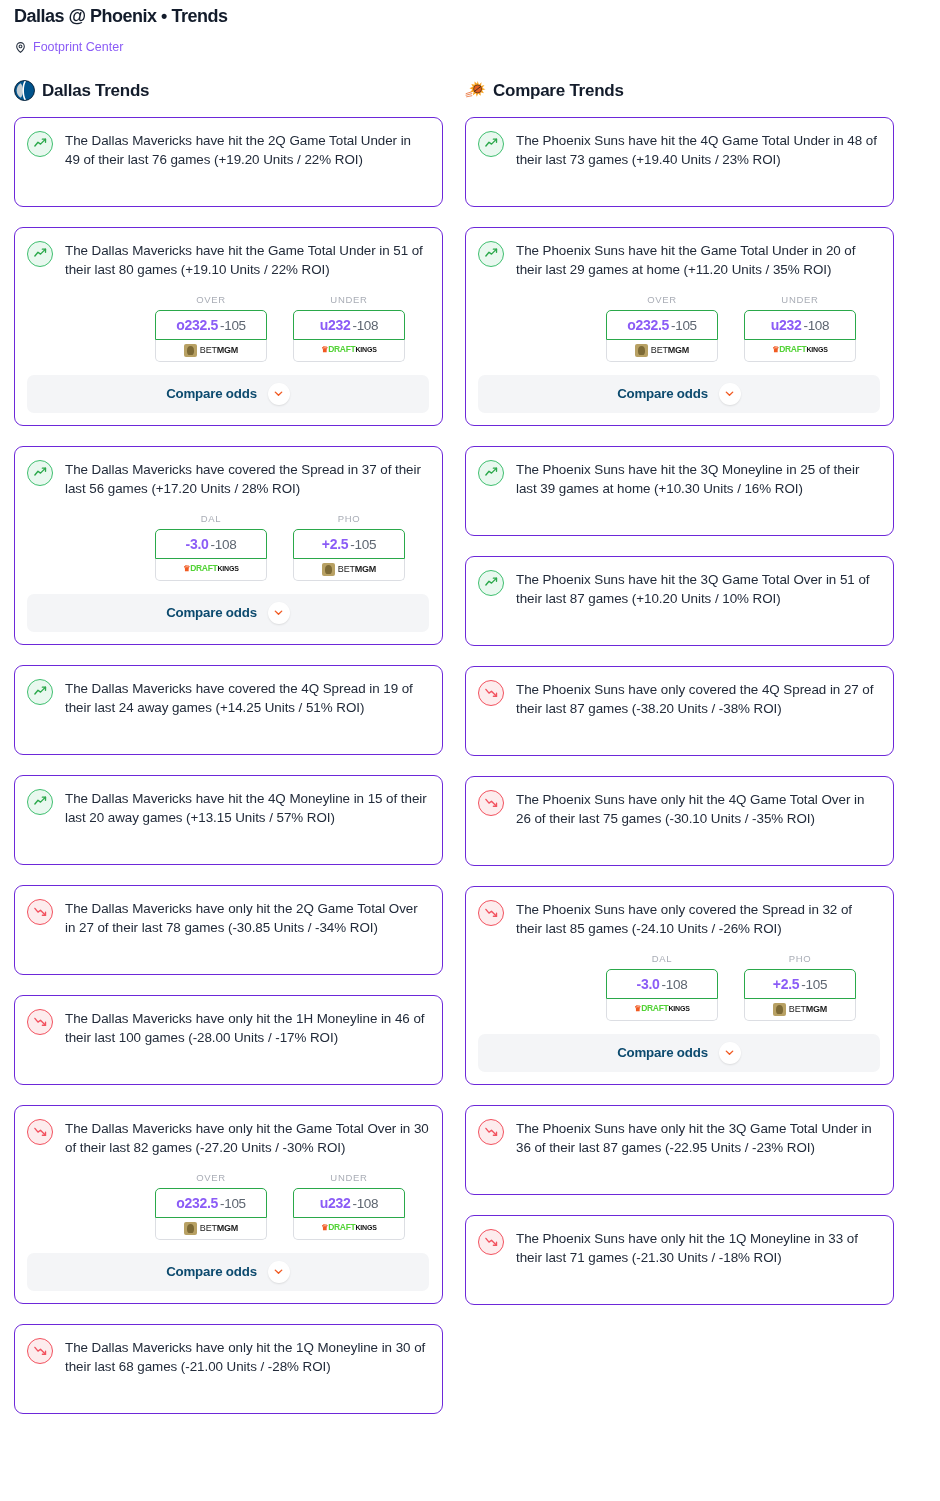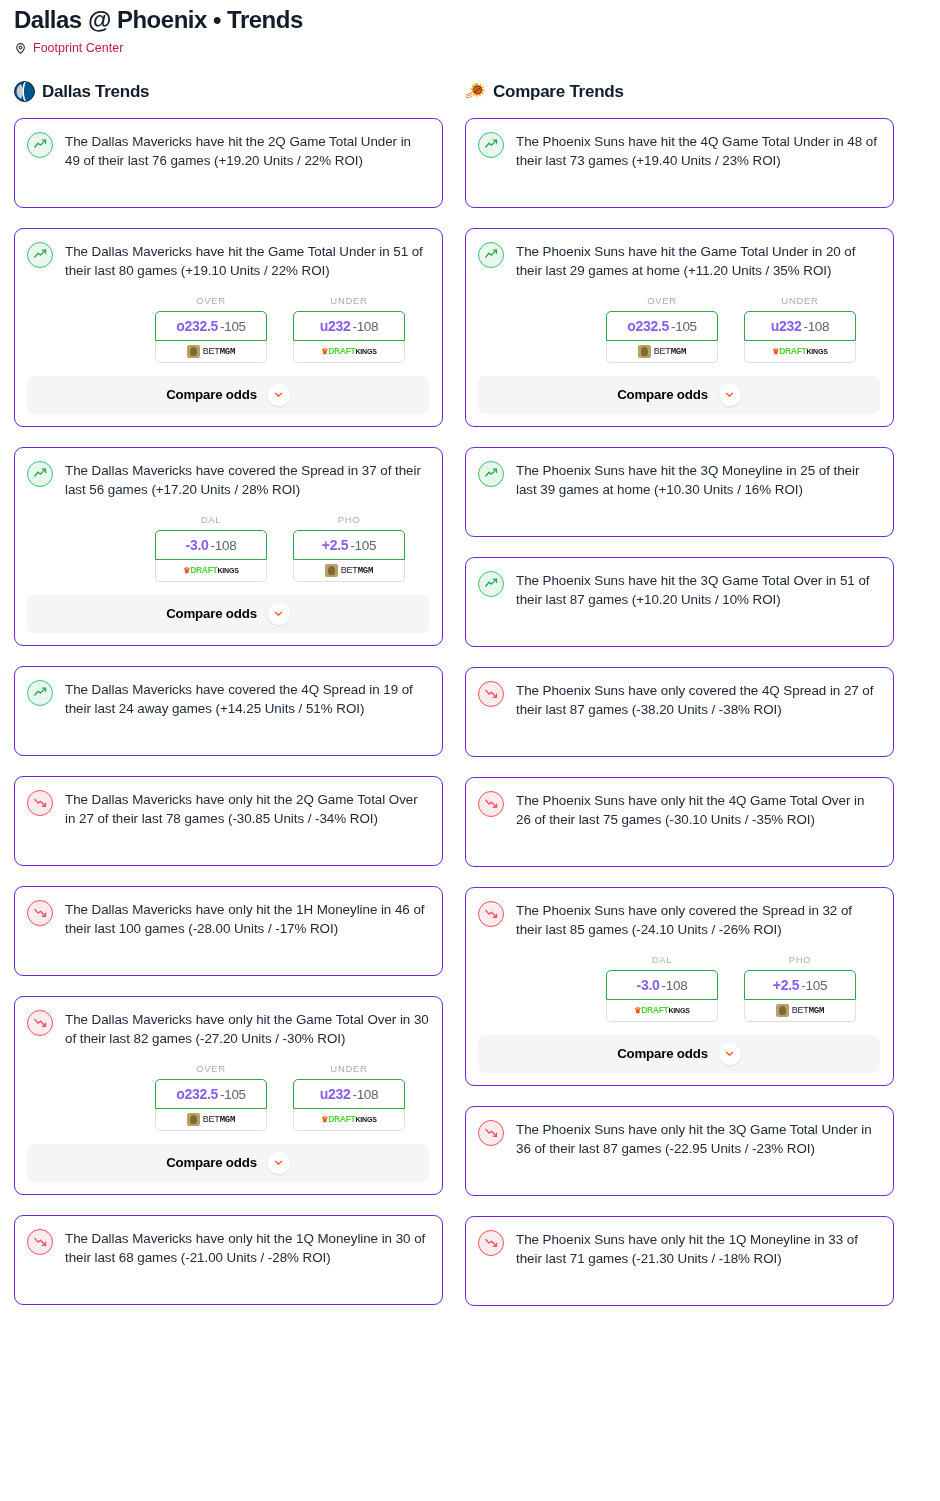--- a/index.html
+++ b/index.html
@@ -11,36 +11,36 @@
   body {
     font-family: "Liberation Sans", sans-serif;
     color: #18212f;
     -webkit-font-smoothing: antialiased;
   }
   .page { width: 940px; position: relative; padding: 0 0 0 0; }
 
   
   .page-header { padding: 6px 14px 0 14px; }
   .page-title {
-    font-size: 24px;
+    font-size: 18px;
     font-weight: 700;
     letter-spacing: -0.5px;
     color: #131c2b;
-    margin: 0 0 7px 0;
+    margin: 0 0 13px 0;
     line-height: 1.2;
   }
   .venue-row {
     display: flex;
     align-items: center;
     gap: 6px;
     margin-bottom: 26px;
   }
   .venue-text {
     font-size: 12.5px;
-    color: #be185d;
+    color: #8b5cf6;
     line-height: 1;
   }
   .pin-icon { display: inline-flex; width: 13px; height: 13px; }
 
   
   .columns {
     display: flex;
     gap: 22px;
     padding: 0 14px 0 14px;
     align-items: flex-start;
@@ -153,21 +153,21 @@
   }
   .mgm-lion::after {
     content: "";
     position: absolute;
     left: 3px; top: 2px;
     width: 7px; height: 9px;
     background: #7d6a36;
     border-radius: 50% 50% 40% 40%;
   }
   .mgm-text { font-size: 9px; letter-spacing: -0.2px; color: #1c1c1c; }
-  .mgm-text b { font-weight: 700; font-family: Liberation Mono, monospace; }
+  .mgm-text b { font-weight: 700; }
   .dk-logo {
     display: flex; align-items: center;
     line-height: 0.78;
   }
   .dk-top {
     font-size: 8.5px; font-weight: 700; color: #53d337;
     letter-spacing: -0.3px;
   }
   .dk-bot {
     font-size: 7px; font-weight: 700; color: #111;
@@ -183,21 +183,21 @@
     height: 38px;
     display: flex;
     align-items: center;
     justify-content: center;
     gap: 11px;
     cursor: pointer;
   }
   .compare-label {
     font-size: 13.3px;
     font-weight: 600;
-    color: #000000;
+    color: #0c4a6e;
     letter-spacing: -0.2px;
   }
   .chev-circle {
     width: 22px; height: 22px; border-radius: 50%;
     background: #fff;
     display: flex; align-items: center; justify-content: center;
     box-shadow: 0 1px 2px rgba(0,0,0,0.10);
   }
 </style>
 </head>
@@ -325,20 +325,31 @@
         </div>
         <div class="trend-card">
           <div class="trend-top">
             <span class="trend-icon up">
               <svg width="15" height="15" viewBox="0 0 24 24" fill="none" stroke="#2aa84a" stroke-width="2.2" stroke-linecap="round" stroke-linejoin="round">
                 <polyline points="3,16 8,10 12,13 20,5"></polyline>
                 <polyline points="15,5 20,5 20,10"></polyline>
               </svg>
             </span>
             <div class="trend-text">The Dallas Mavericks have covered the 4Q Spread in 19 of their last 24 away games (+14.25 Units / 51% ROI)</div>
+          </div>
+        </div>
+        <div class="trend-card">
+          <div class="trend-top">
+            <span class="trend-icon up">
+              <svg width="15" height="15" viewBox="0 0 24 24" fill="none" stroke="#2aa84a" stroke-width="2.2" stroke-linecap="round" stroke-linejoin="round">
+                <polyline points="3,16 8,10 12,13 20,5"></polyline>
+                <polyline points="15,5 20,5 20,10"></polyline>
+              </svg>
+            </span>
+            <div class="trend-text">The Dallas Mavericks have hit the 4Q Moneyline in 15 of their last 20 away games (+13.15 Units / 57% ROI)</div>
           </div>
         </div>
         <div class="trend-card">
           <div class="trend-top">
             <span class="trend-icon down">
               <svg width="15" height="15" viewBox="0 0 24 24" fill="none" stroke="#f2525f" stroke-width="2.2" stroke-linecap="round" stroke-linejoin="round">
                 <polyline points="3,7 8,13 12,10 20,18"></polyline>
                 <polyline points="15,18 20,18 20,13"></polyline>
               </svg>
             </span>

